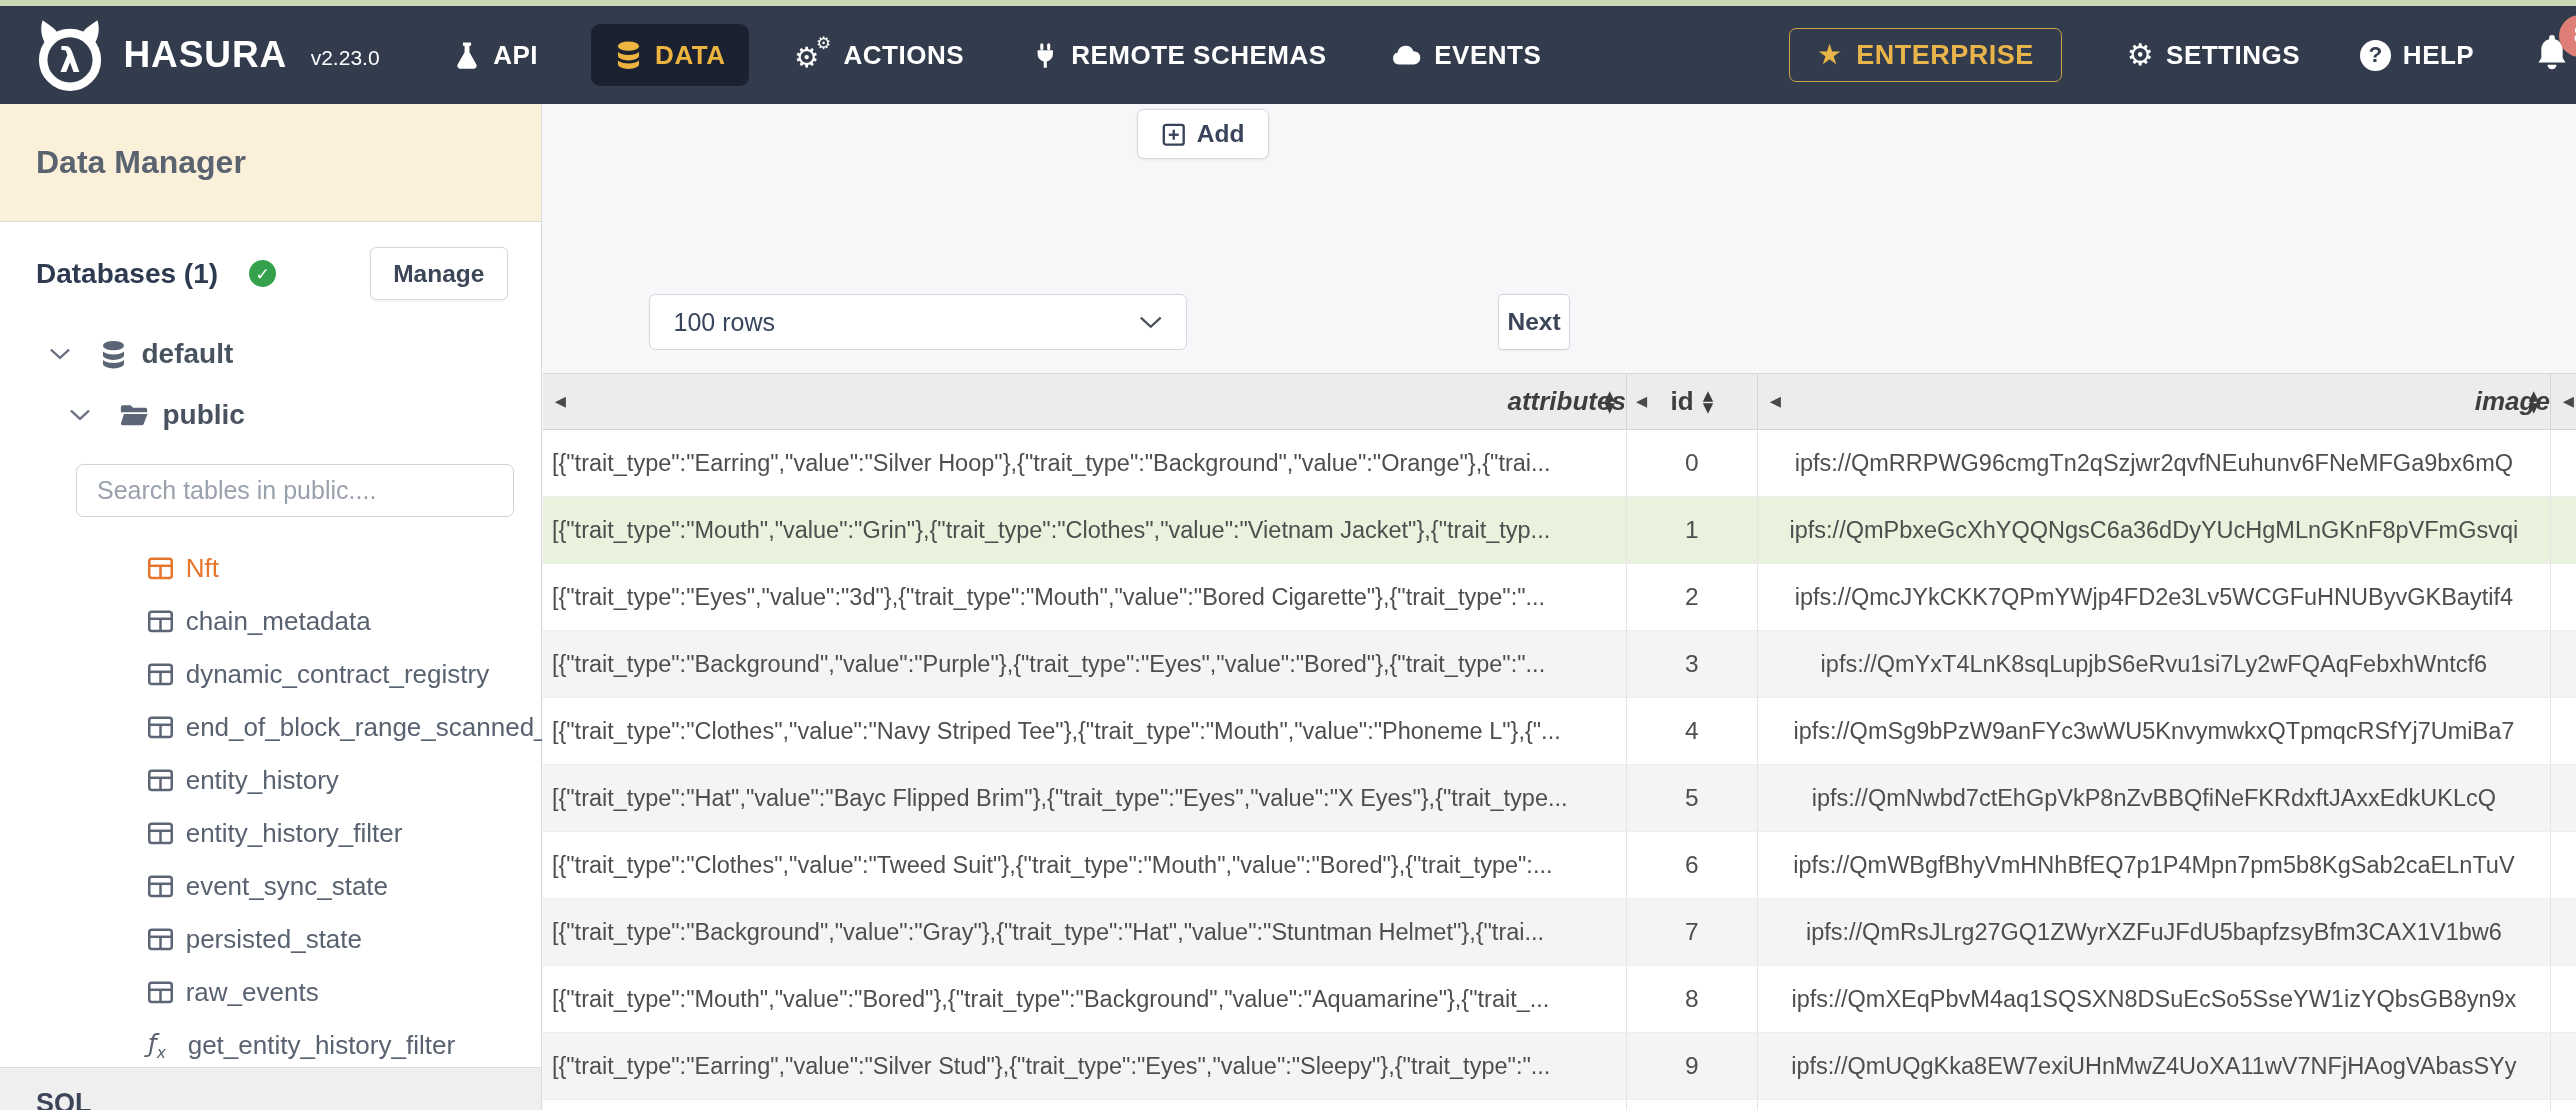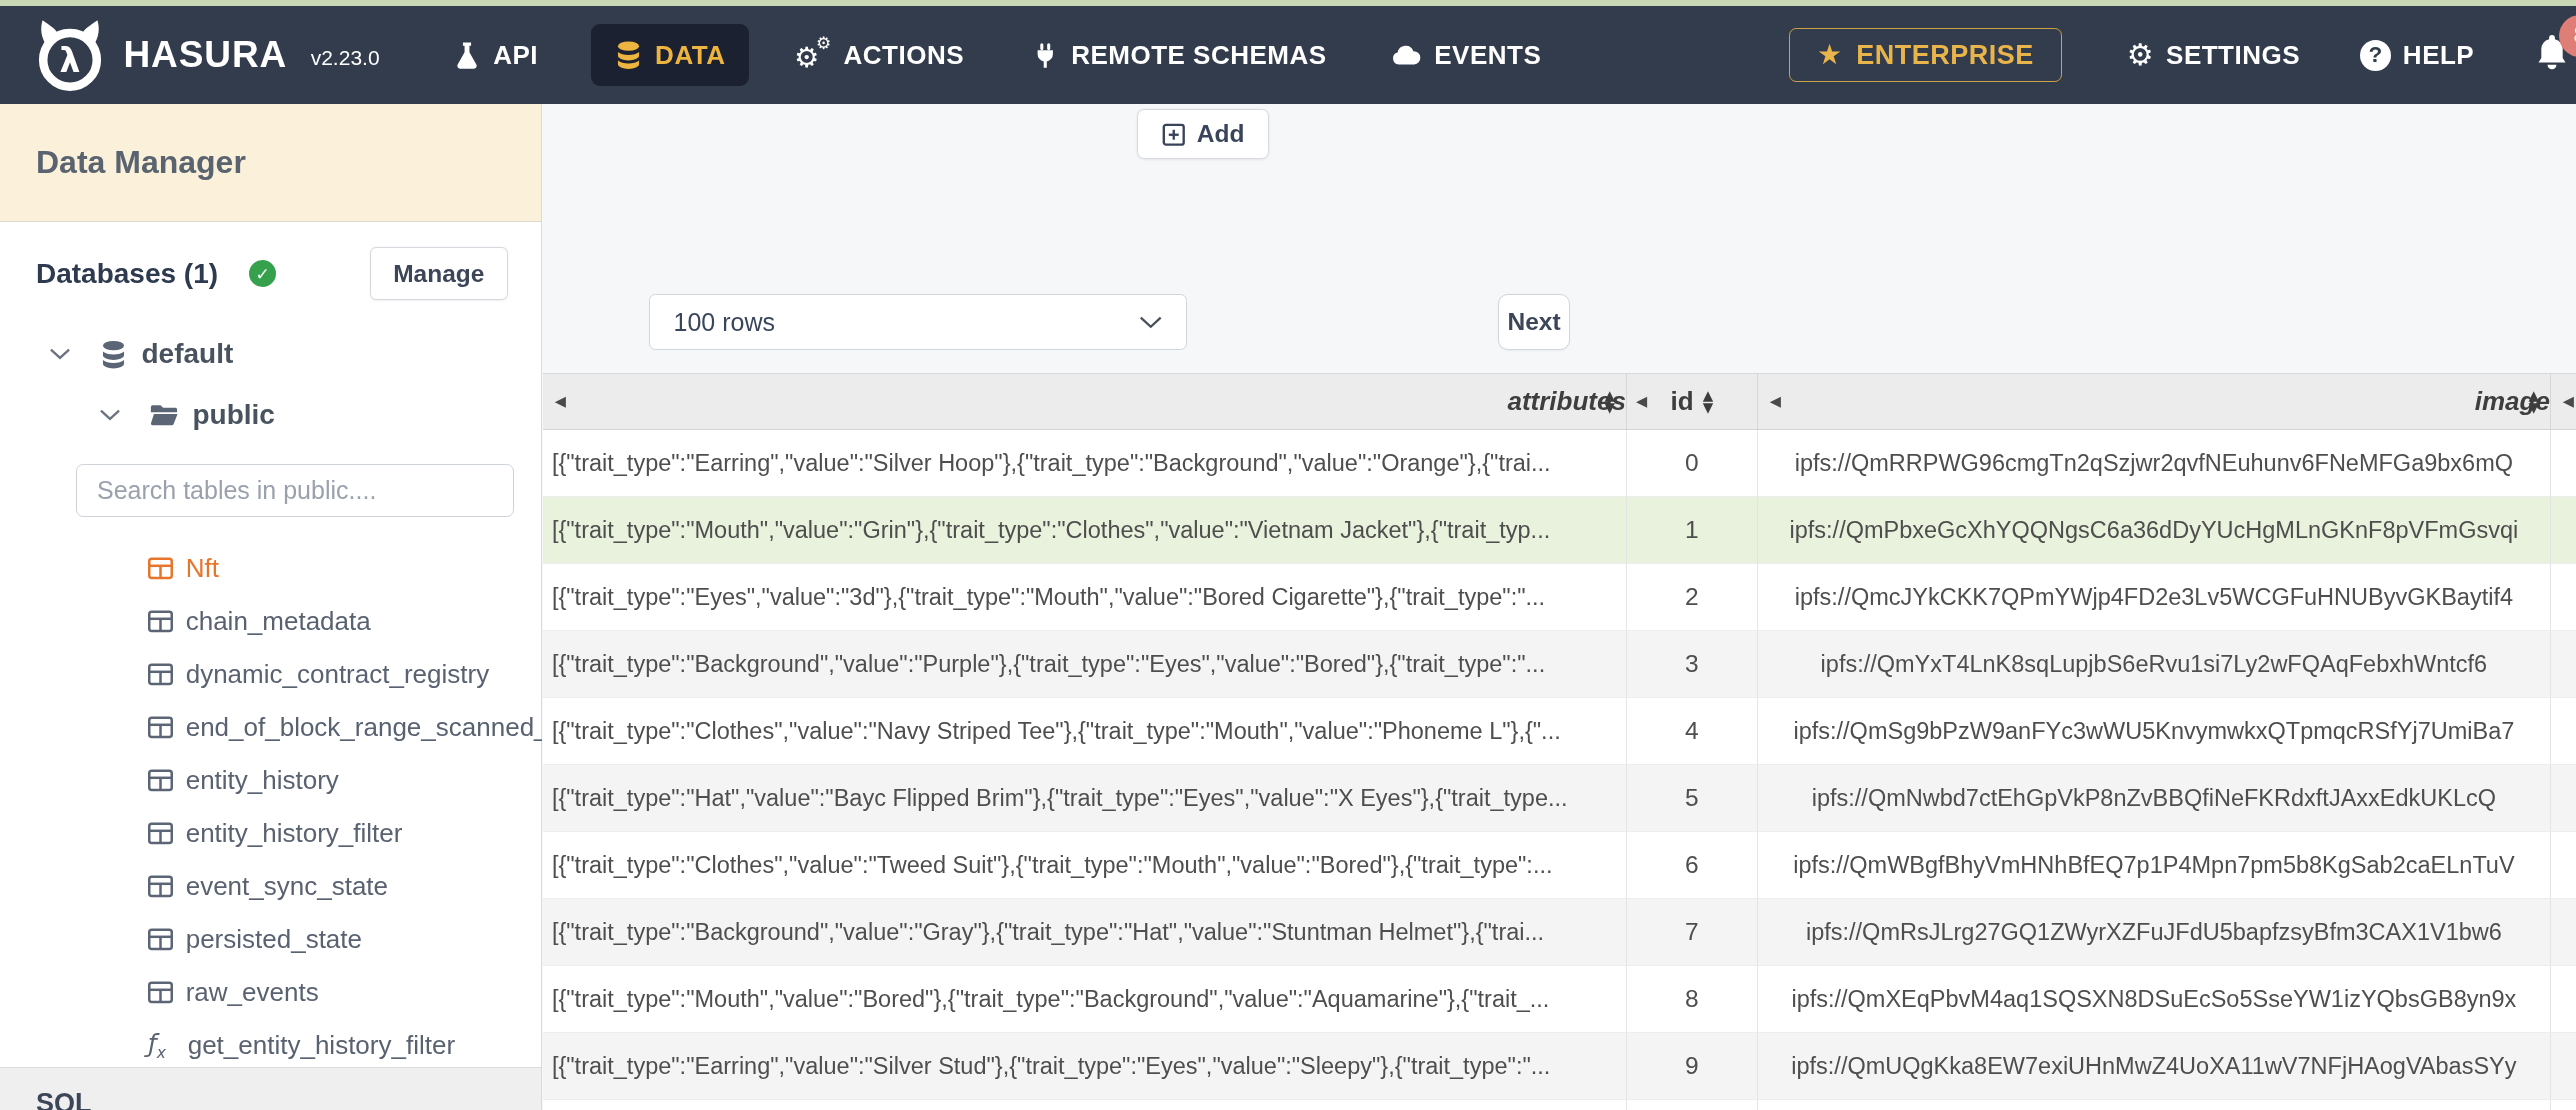--- a/index.html
+++ b/index.html
@@ -60,21 +60,21 @@
   .db-label { font-size:28px; font-weight:bold; color:#2e3a50; display:flex; gap:31px; align-items:center; }
   .check-circle { width:27px; height:27px; border-radius:50%; background:#35a14c; color:#fff;
                   display:flex; align-items:center; justify-content:center; }
   .check-circle::before { content:"\2713"; font-family:"DejaVu Sans",sans-serif; font-size:17px; font-weight:bold; }
   .manage-btn { margin-left:auto; height:53px; padding:0 22.6px; background:#fff; border:0.9px solid #d4d8de;
                 border-radius:6.3px; font-size:24.5px; font-weight:bold; color:#3c4658; cursor:pointer;
                 box-shadow:0 0.9px 2.7px rgba(0,0,0,.06); font-family:inherit; }
   .tree-row { display:flex; align-items:center; gap:14.5px; font-size:28px; font-weight:bold;
               color:#49525f; cursor:pointer; }
   .tree-default { margin-top:38px; padding-left:49px; }
-  .tree-public { margin-top:29px; padding-left:99px; }
+  .tree-public { margin-top:29px; padding-left:69px; }
   .tree-icon { display:flex; align-items:center; margin-left:14.5px; }
   .search-input { display:block; margin:33px 0 0 76px; width:438px; height:53px; border:0.9px solid #cdd1d8;
                   border-radius:7.2px; font-size:25px; color:#444; padding:0 20px;
                   font-family:"Liberation Sans",sans-serif; background:#fff; }
   .search-input::placeholder { color:#9aa1ad; }
   .tbl-list { margin-top:25px; list-style:none;margin-left:47px; }
   .tbl-item { height:53px; display:flex; align-items:center; padding-left:101px; gap:12.7px;
               font-size:26px; color:#596270; cursor:pointer; }
   .tbl-item.active { color:#e8752c; }
   .fx-icon { font-family:"DejaVu Sans",sans-serif; font-style:italic; color:#596270; font-size:25px; width:27px; }
@@ -87,21 +87,21 @@
   
   .main { position:absolute; top:104px; left:542px; right:0; bottom:0; background:#f6f7f9; }
   .add-btn { position:absolute; left:595px; top:5.4px; height:50px; display:flex; align-items:center;
              gap:11.8px; padding:0 23.5px; background:#fff; border:0.9px solid #d6dae0; border-radius:7.2px;
              font-size:24.5px; font-weight:bold; color:#39445a; cursor:pointer;
              box-shadow:0 0.9px 2.7px rgba(0,0,0,.07); font-family:inherit; }
   .rows-select { position:absolute; left:107px; top:190px; width:538px; height:56px; background:#fff;
                  border:0.9px solid #d2d6dc; border-radius:6.3px; display:flex; align-items:center;
                  justify-content:space-between; padding:0 23.5px; font-size:25px; color:#39455c; cursor:pointer; }
   .next-btn { position:absolute; left:956px; top:190px; width:72px; height:56px; background:#fff;
-              border:0.9px solid #d2d6dc; border-radius:10px; font-size:24.5px; font-weight:bold;
+              border:0.9px solid #d2d6dc; border-radius:5px; font-size:24.5px; font-weight:bold;
               color:#3c4658; cursor:pointer; box-shadow:0 0.9px 1.8px rgba(0,0,0,.05); font-family:inherit; }
 
   
   .datagrid { position:absolute; left:0.9px; top:269px; right:0; bottom:0; background:#fff;
               border-top:0.9px solid #d9d9d9; overflow:hidden; }
   .ghead { display:flex; height:56px; background:#ececec; border-bottom:0.9px solid #d4d4d4; }
   .hcell { position:relative; display:flex; align-items:center; border-right:0.9px solid #d6d6d6; cursor:pointer; }
   .hcell .harrow { margin-left:11.8px; z-index:2; cursor:pointer; }
   .hcell .hlabel { position:absolute; left:0; right:0; text-align:right; font-size:26px;
                    font-weight:bold; color:#3e3e3e;font-style:italic; }

